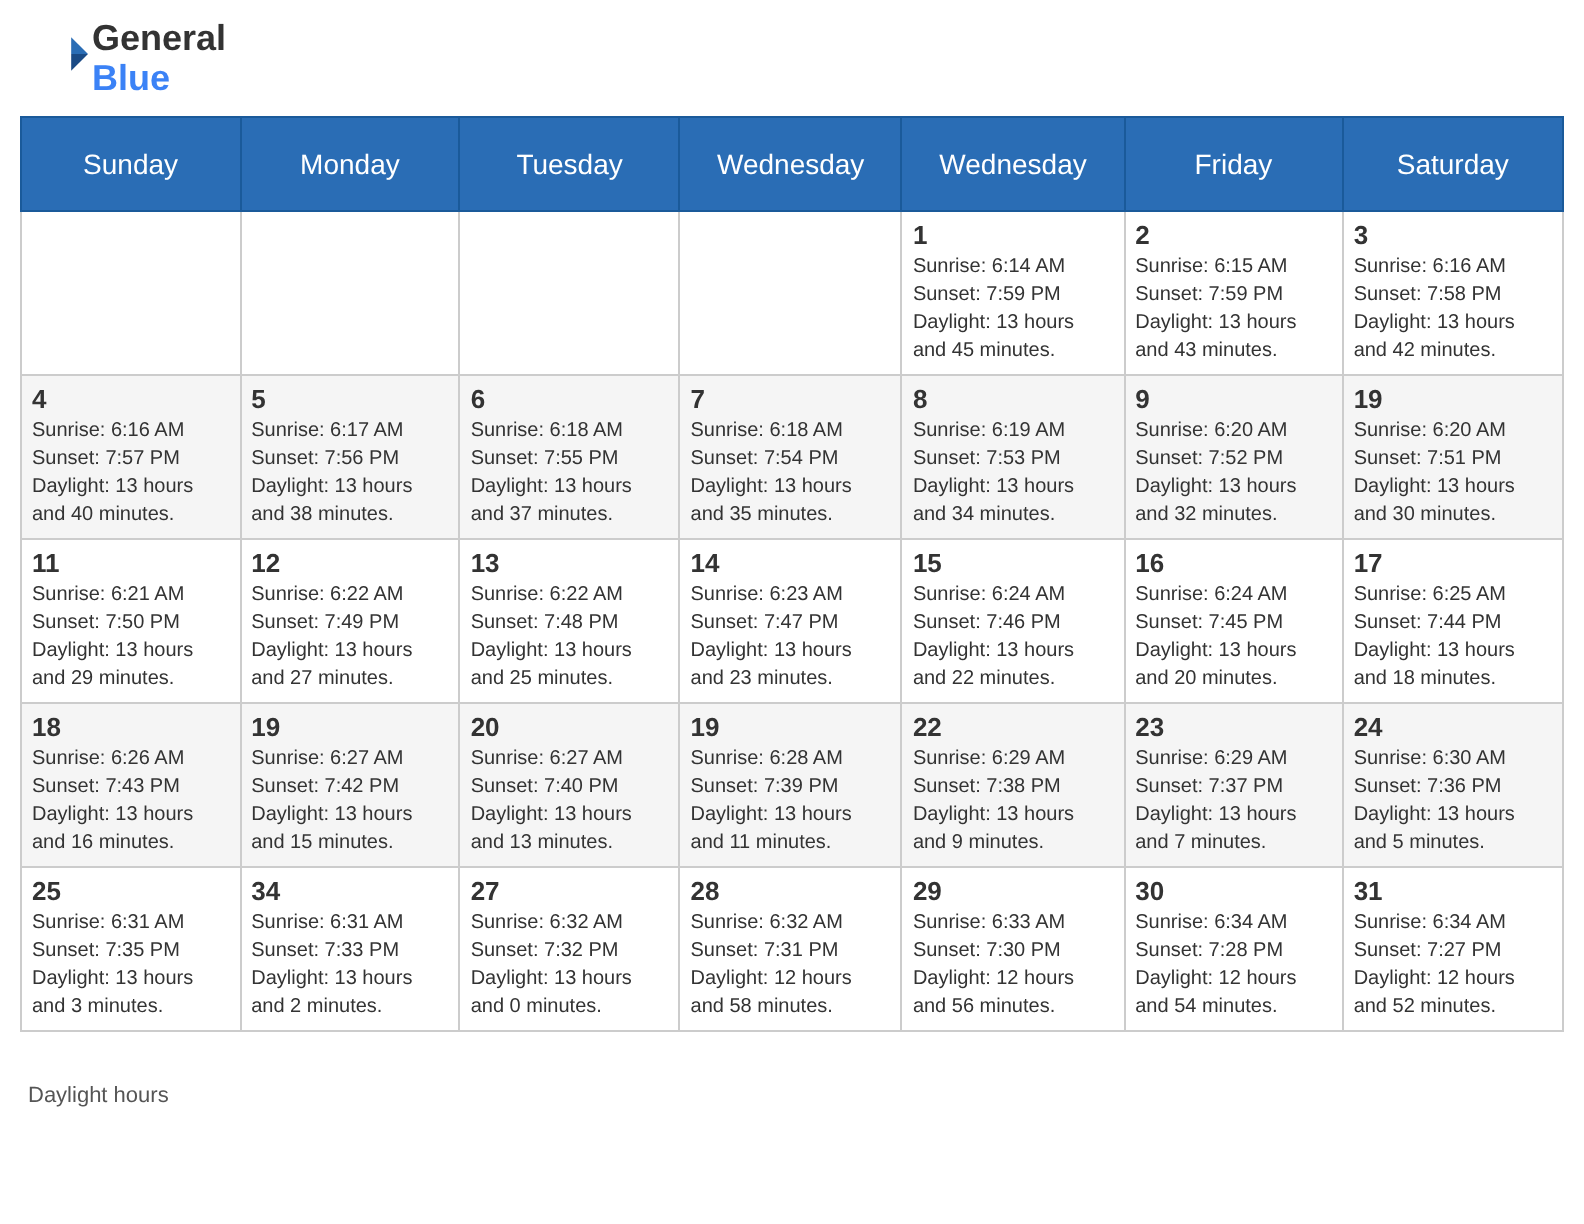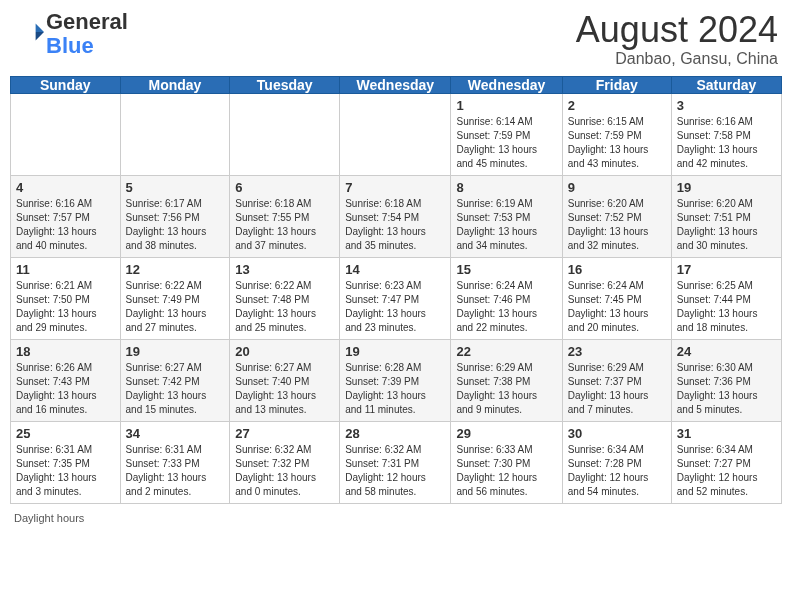--- a/index.html
+++ b/index.html
@@ -16,21 +16,21 @@
       align-items: flex-start;
       margin-bottom: 8px;
       padding: 0 4px;
     }
     .logo {
       display: flex;
       align-items: center;
       gap: 2px;
     }
     .logo-text {
-      font-size: 22px;
+      font-size: 18px;
       font-weight: bold;
       line-height: 1.1;
     }
     .logo-general { color: #333; }
     .logo-blue { color: #3b82f6; }
     .logo-icon {
       width: 28px;
       height: 28px;
       margin-left: 2px;
     }
@@ -49,23 +49,23 @@
     }
     .calendar {
       width: 100%;
       border-collapse: collapse;
       border: 1px solid #ccc;
     }
     .calendar th {
       background-color: #2a6db5;
       color: #fff;
       text-align: center;
-      padding: 0 4px;
+      padding: 15px 4px;
       font-size: 14px;
-      font-weight: bold;
+      font-weight: normal;
       border: 1px solid #1a5a9a;
     }
     .calendar td {
       vertical-align: top;
       border: 1px solid #ccc;
       padding: 4px 5px;
       font-size: 10.5px;
       color: #333;
       width: 113px;
       min-height: 80px;
@@ -85,21 +85,21 @@
     }
     .day-info {
       font-size: 10px;
       line-height: 1.4;
       color: #333;
     }
     .empty-cell {
       background: #fff;
     }
     .footer {
-      margin-top: 8px;
+      margin-top: 26px;
       font-size: 11px;
       color: #555;
       text-align: left;
       padding-left: 4px;
     }
   </style>
 </head>
 <body>
 
 <div>
@@ -109,24 +109,20 @@
         <svg class="logo-icon" viewBox="0 0 40 40">
           <polygon points="28,8 40,20 28,20" fill="#2a6db5"></polygon>
           <polygon points="28,20 40,20 28,32" fill="#1a4a85"></polygon>
         </svg>
       </div>
       <div class="logo-text">
         <span class="logo-general">General</span><br>
         <span class="logo-blue">Blue</span>
       </div>
     </div>
-    <div class="title-block">
-      <div class="month-year">August 2024</div>
-      <div class="location">Danbao, Gansu, China</div>
-    </div>
   </div>
 
   <table class="calendar">
     <thead>
       <tr>
       <th>Sunday</th>
           <th>Monday</th>
           <th>Tuesday</th>
           <th>Wednesday</th>
           <th>Wednesday</th>

